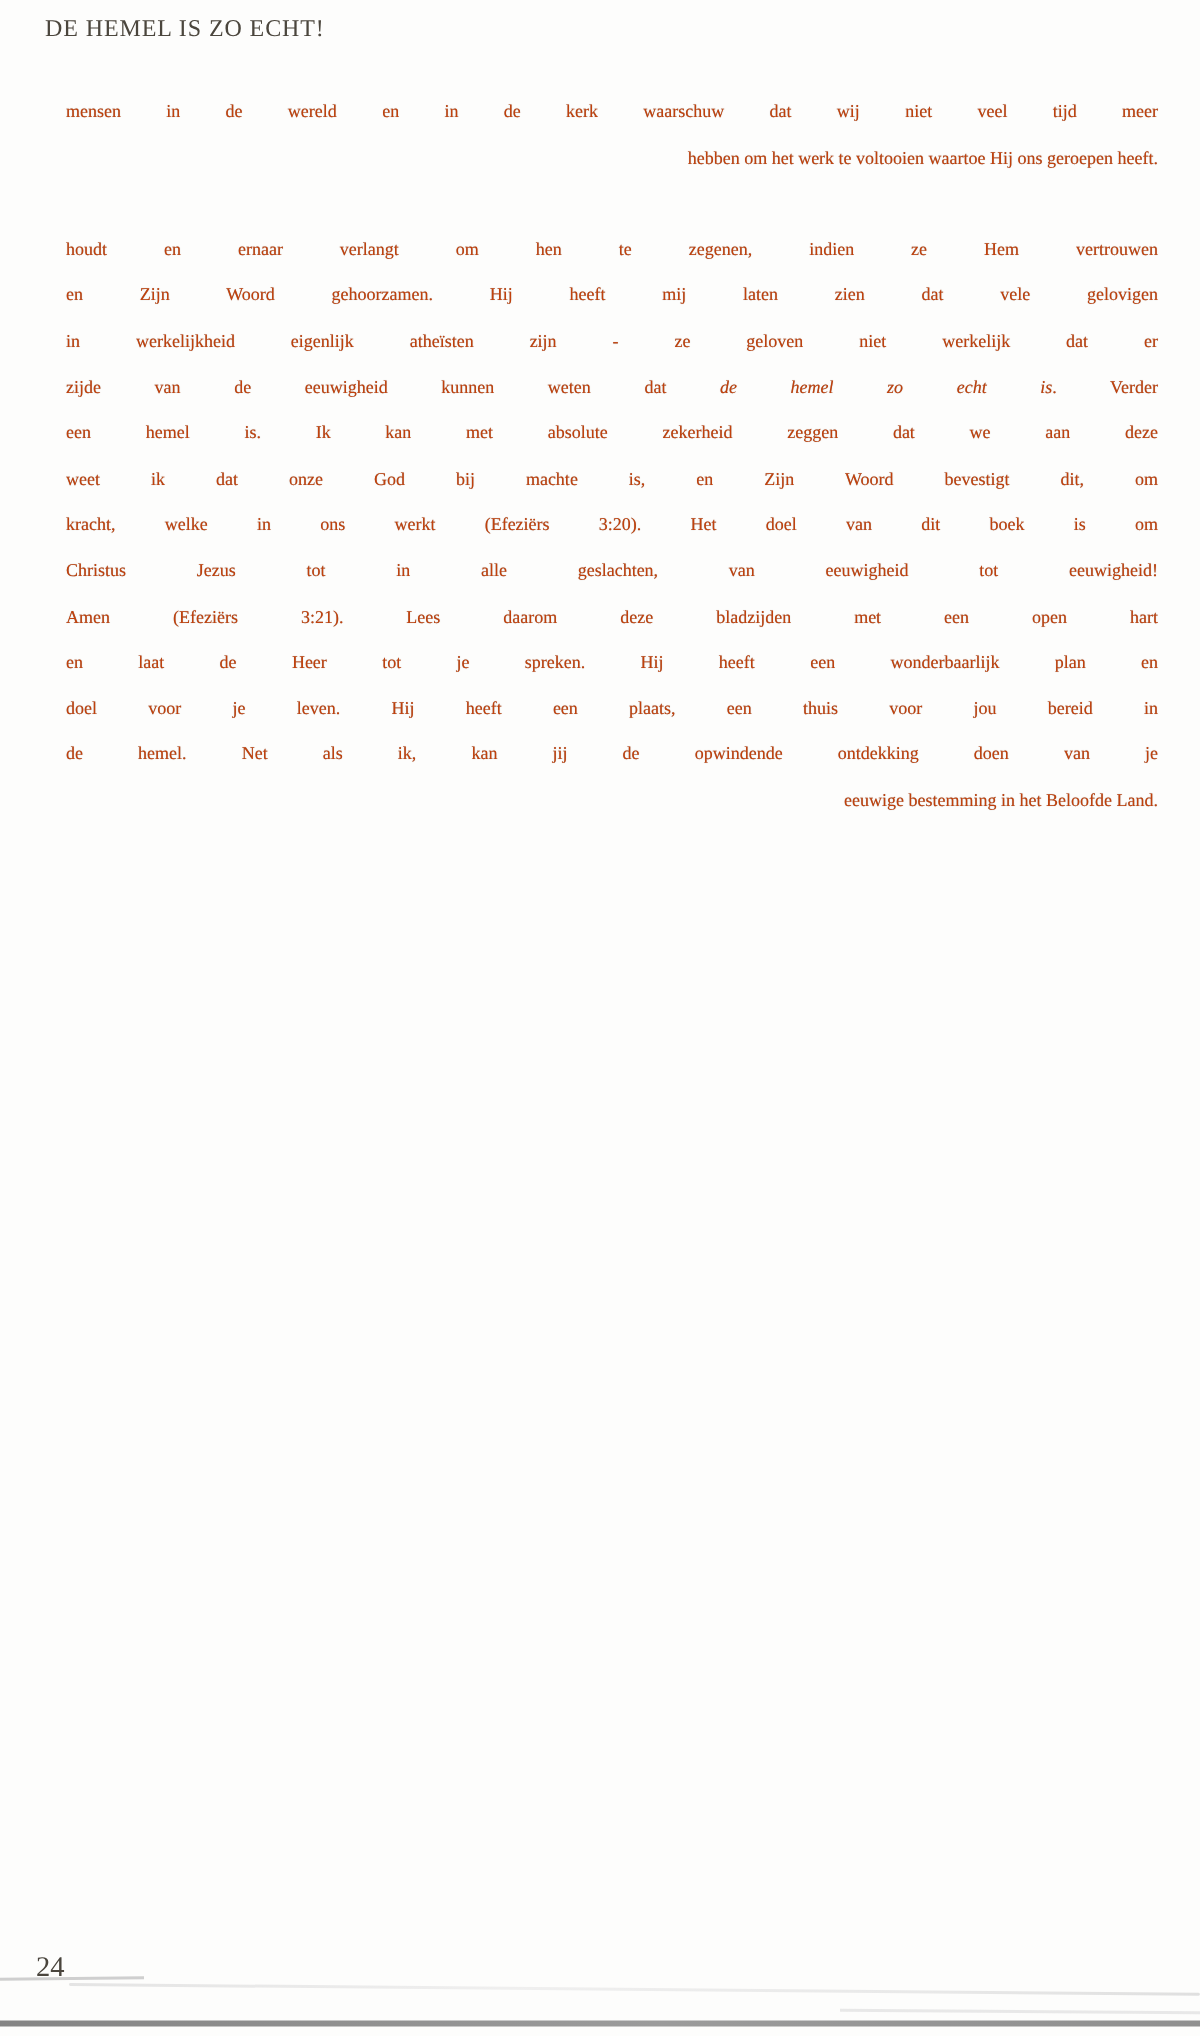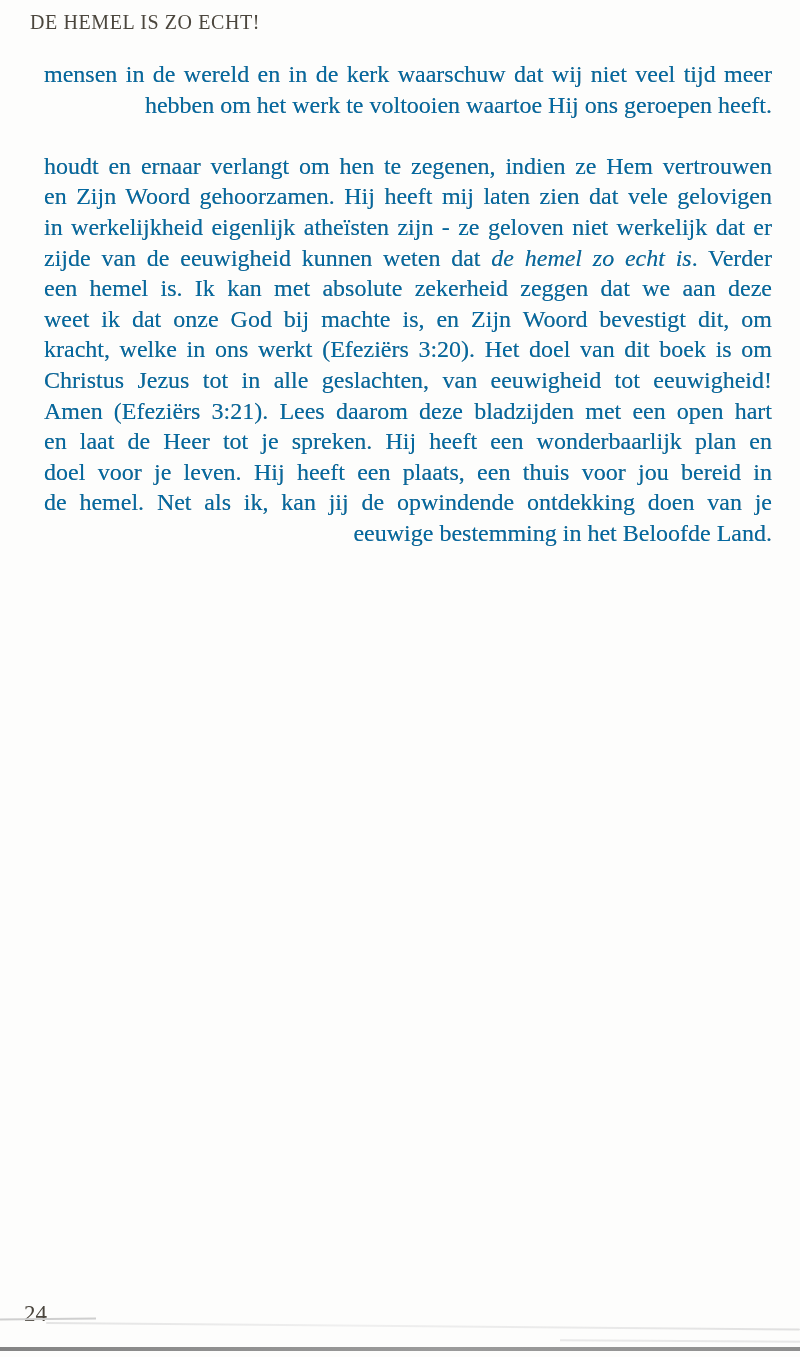--- a/index.html
+++ b/index.html
@@ -11,33 +11,33 @@
     height: 1357px;
     position: relative;
     background: #fdfdfc;
     font-family: "Liberation Serif", serif;
     overflow: hidden;
   }
   .running-header {
     position: absolute;
     left: 30px;
     top: 11px;
-    font-size: 20px;
+    font-size: 16px;
     letter-spacing: 0.6px;
     color: #4b463d;
     white-space: nowrap;
   }
   .text-block {
     position: absolute;
     left: 44px;
     top: 59px;
     width: 728px;
-    font-size: 24px;
+    font-size: 12px;
     line-height: 30.6px;
-    color: #0369a1;
+    color: #c2410c;
     text-shadow: 0 0 0.5px rgba(70, 64, 54, 0.55);
   }
   .paragraph {
     margin: 0 0 30.6px 0;
   }
   .text-line {
     width: 100%;
   }
   .text-line.justified {
     text-align: justify;
@@ -46,21 +46,21 @@
   .text-line.plain {
     text-align: right;
   }
   .italic-seg {
     font-style: italic;
   }
   .page-number {
     position: absolute;
     left: 24px;
     top: 1301px;
-    font-size: 23px;
+    font-size: 19px;
     color: #4a453d;
   }
   
   .artifact-line-under-number {
     position: absolute;
     left: 0;
     top: 1318px;
     width: 96px;
     height: 2px;
     background: #cfcfcf;

